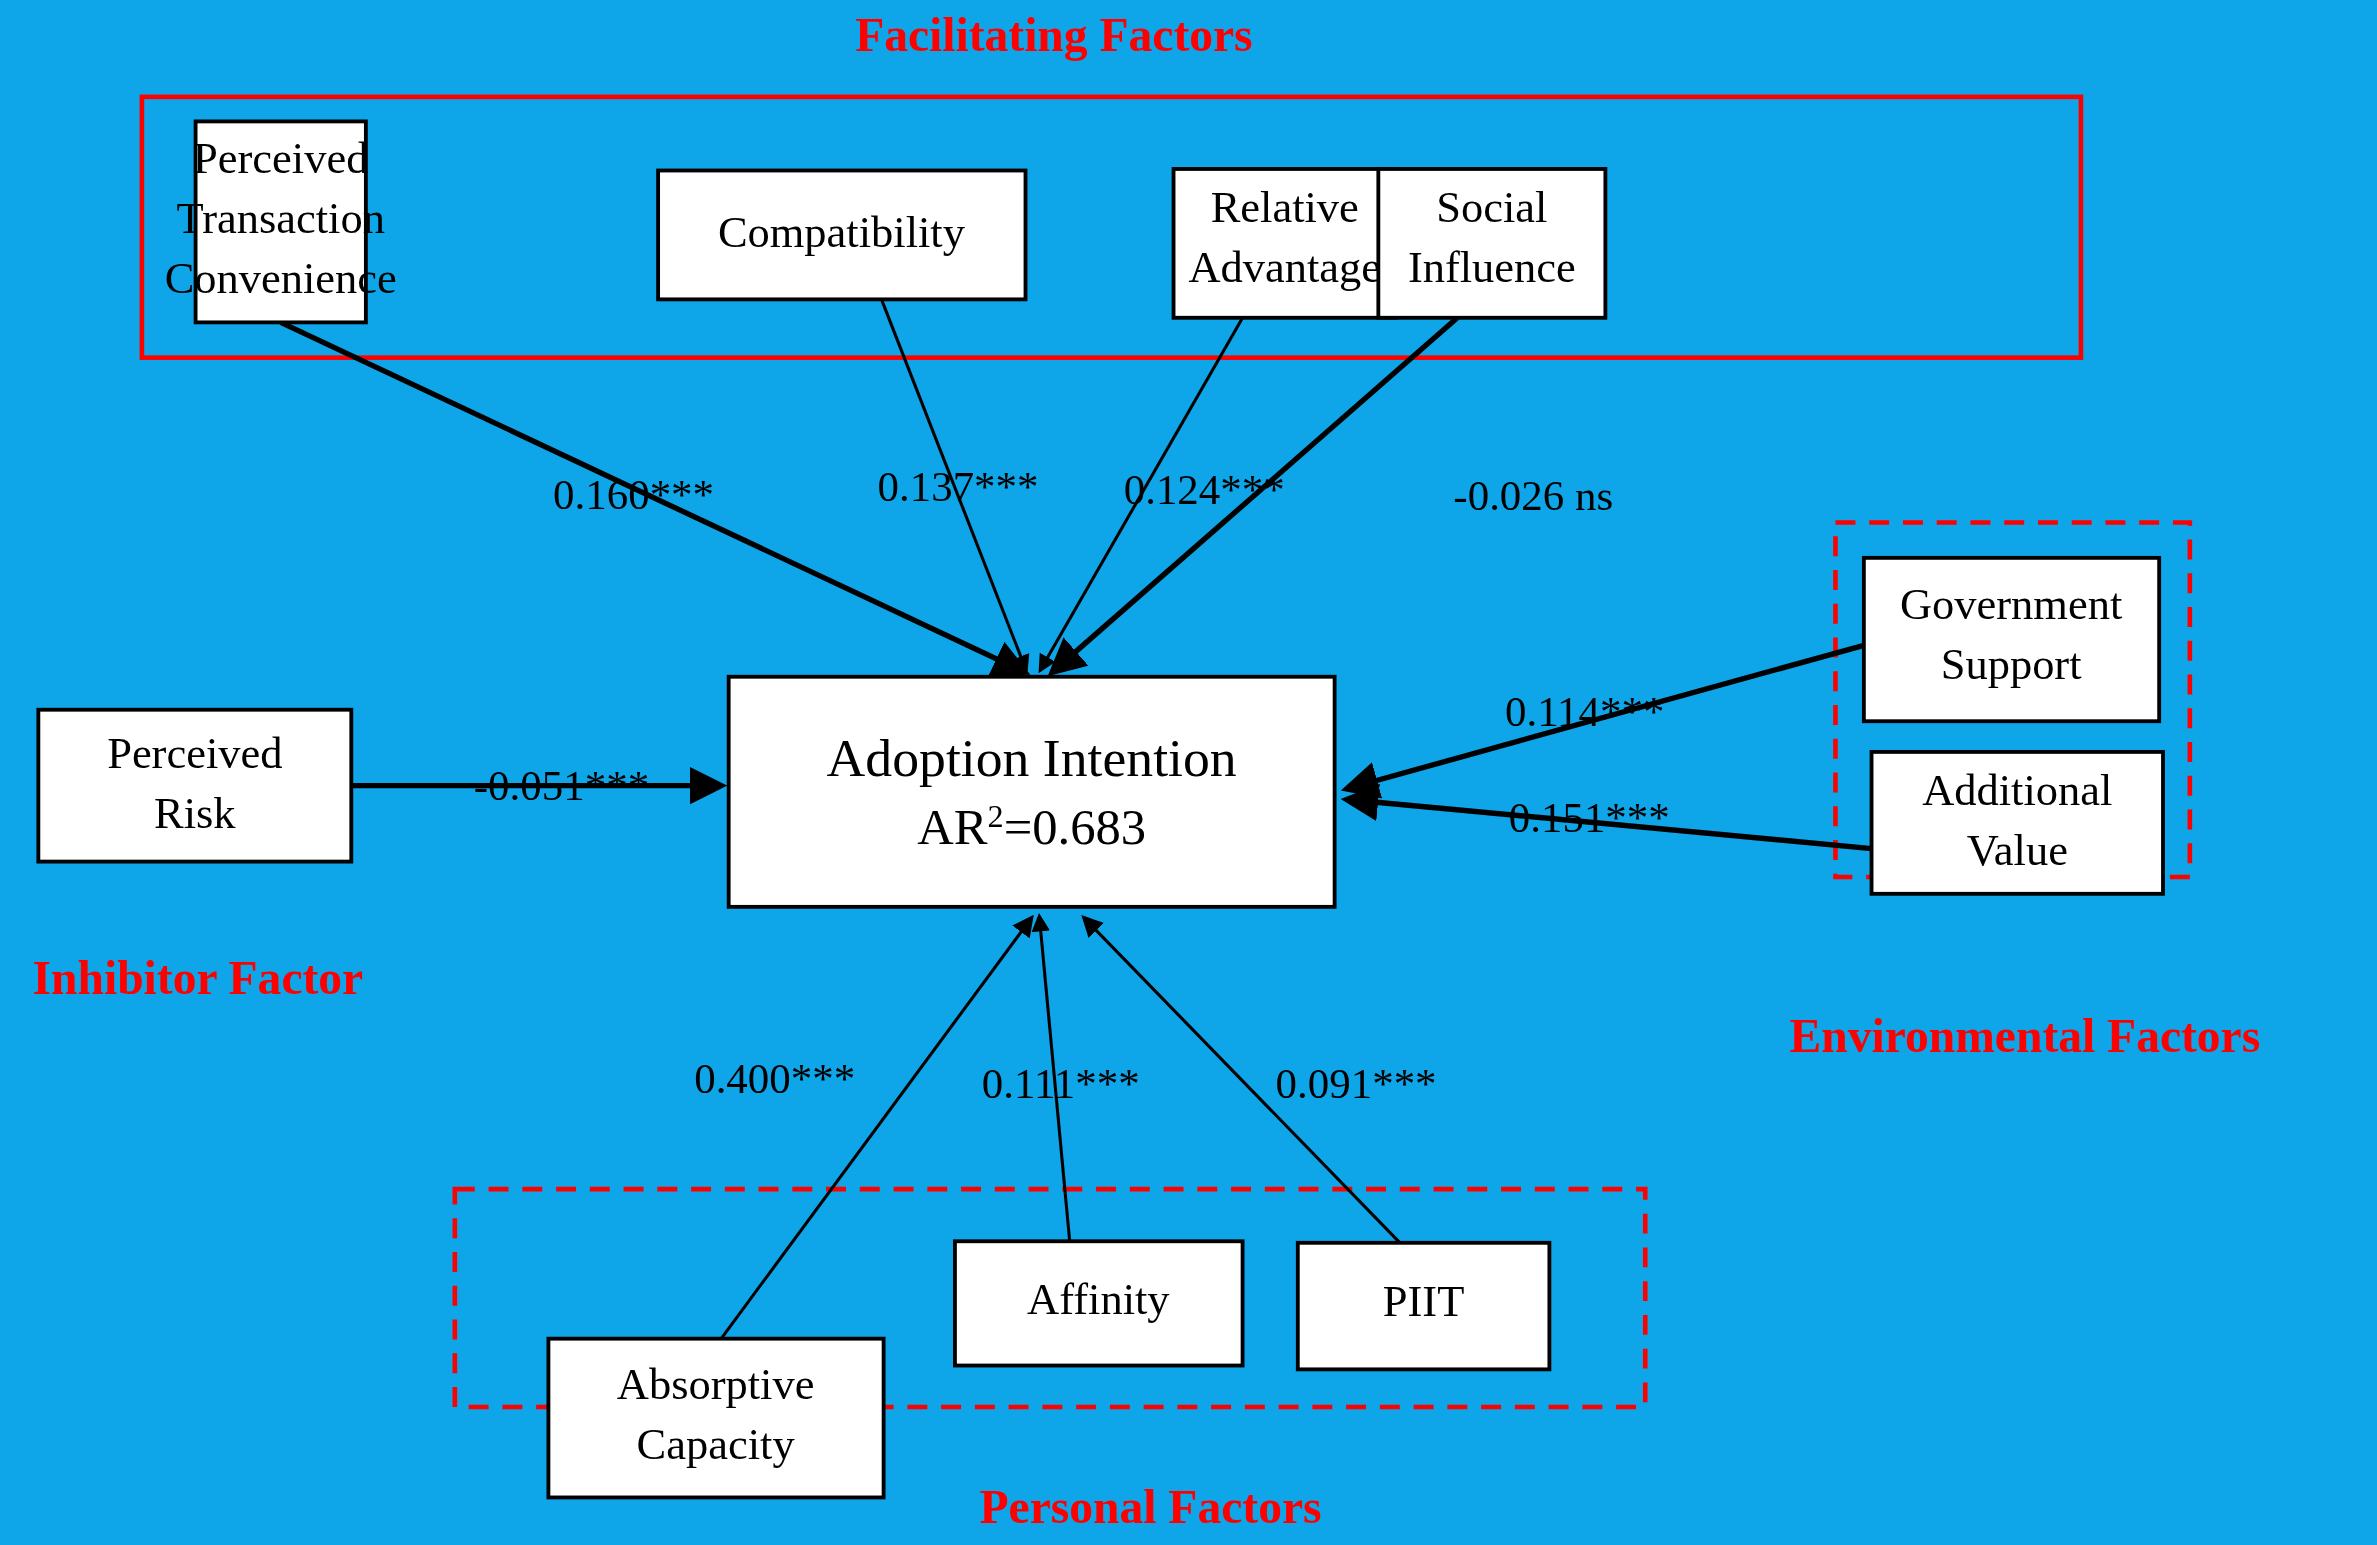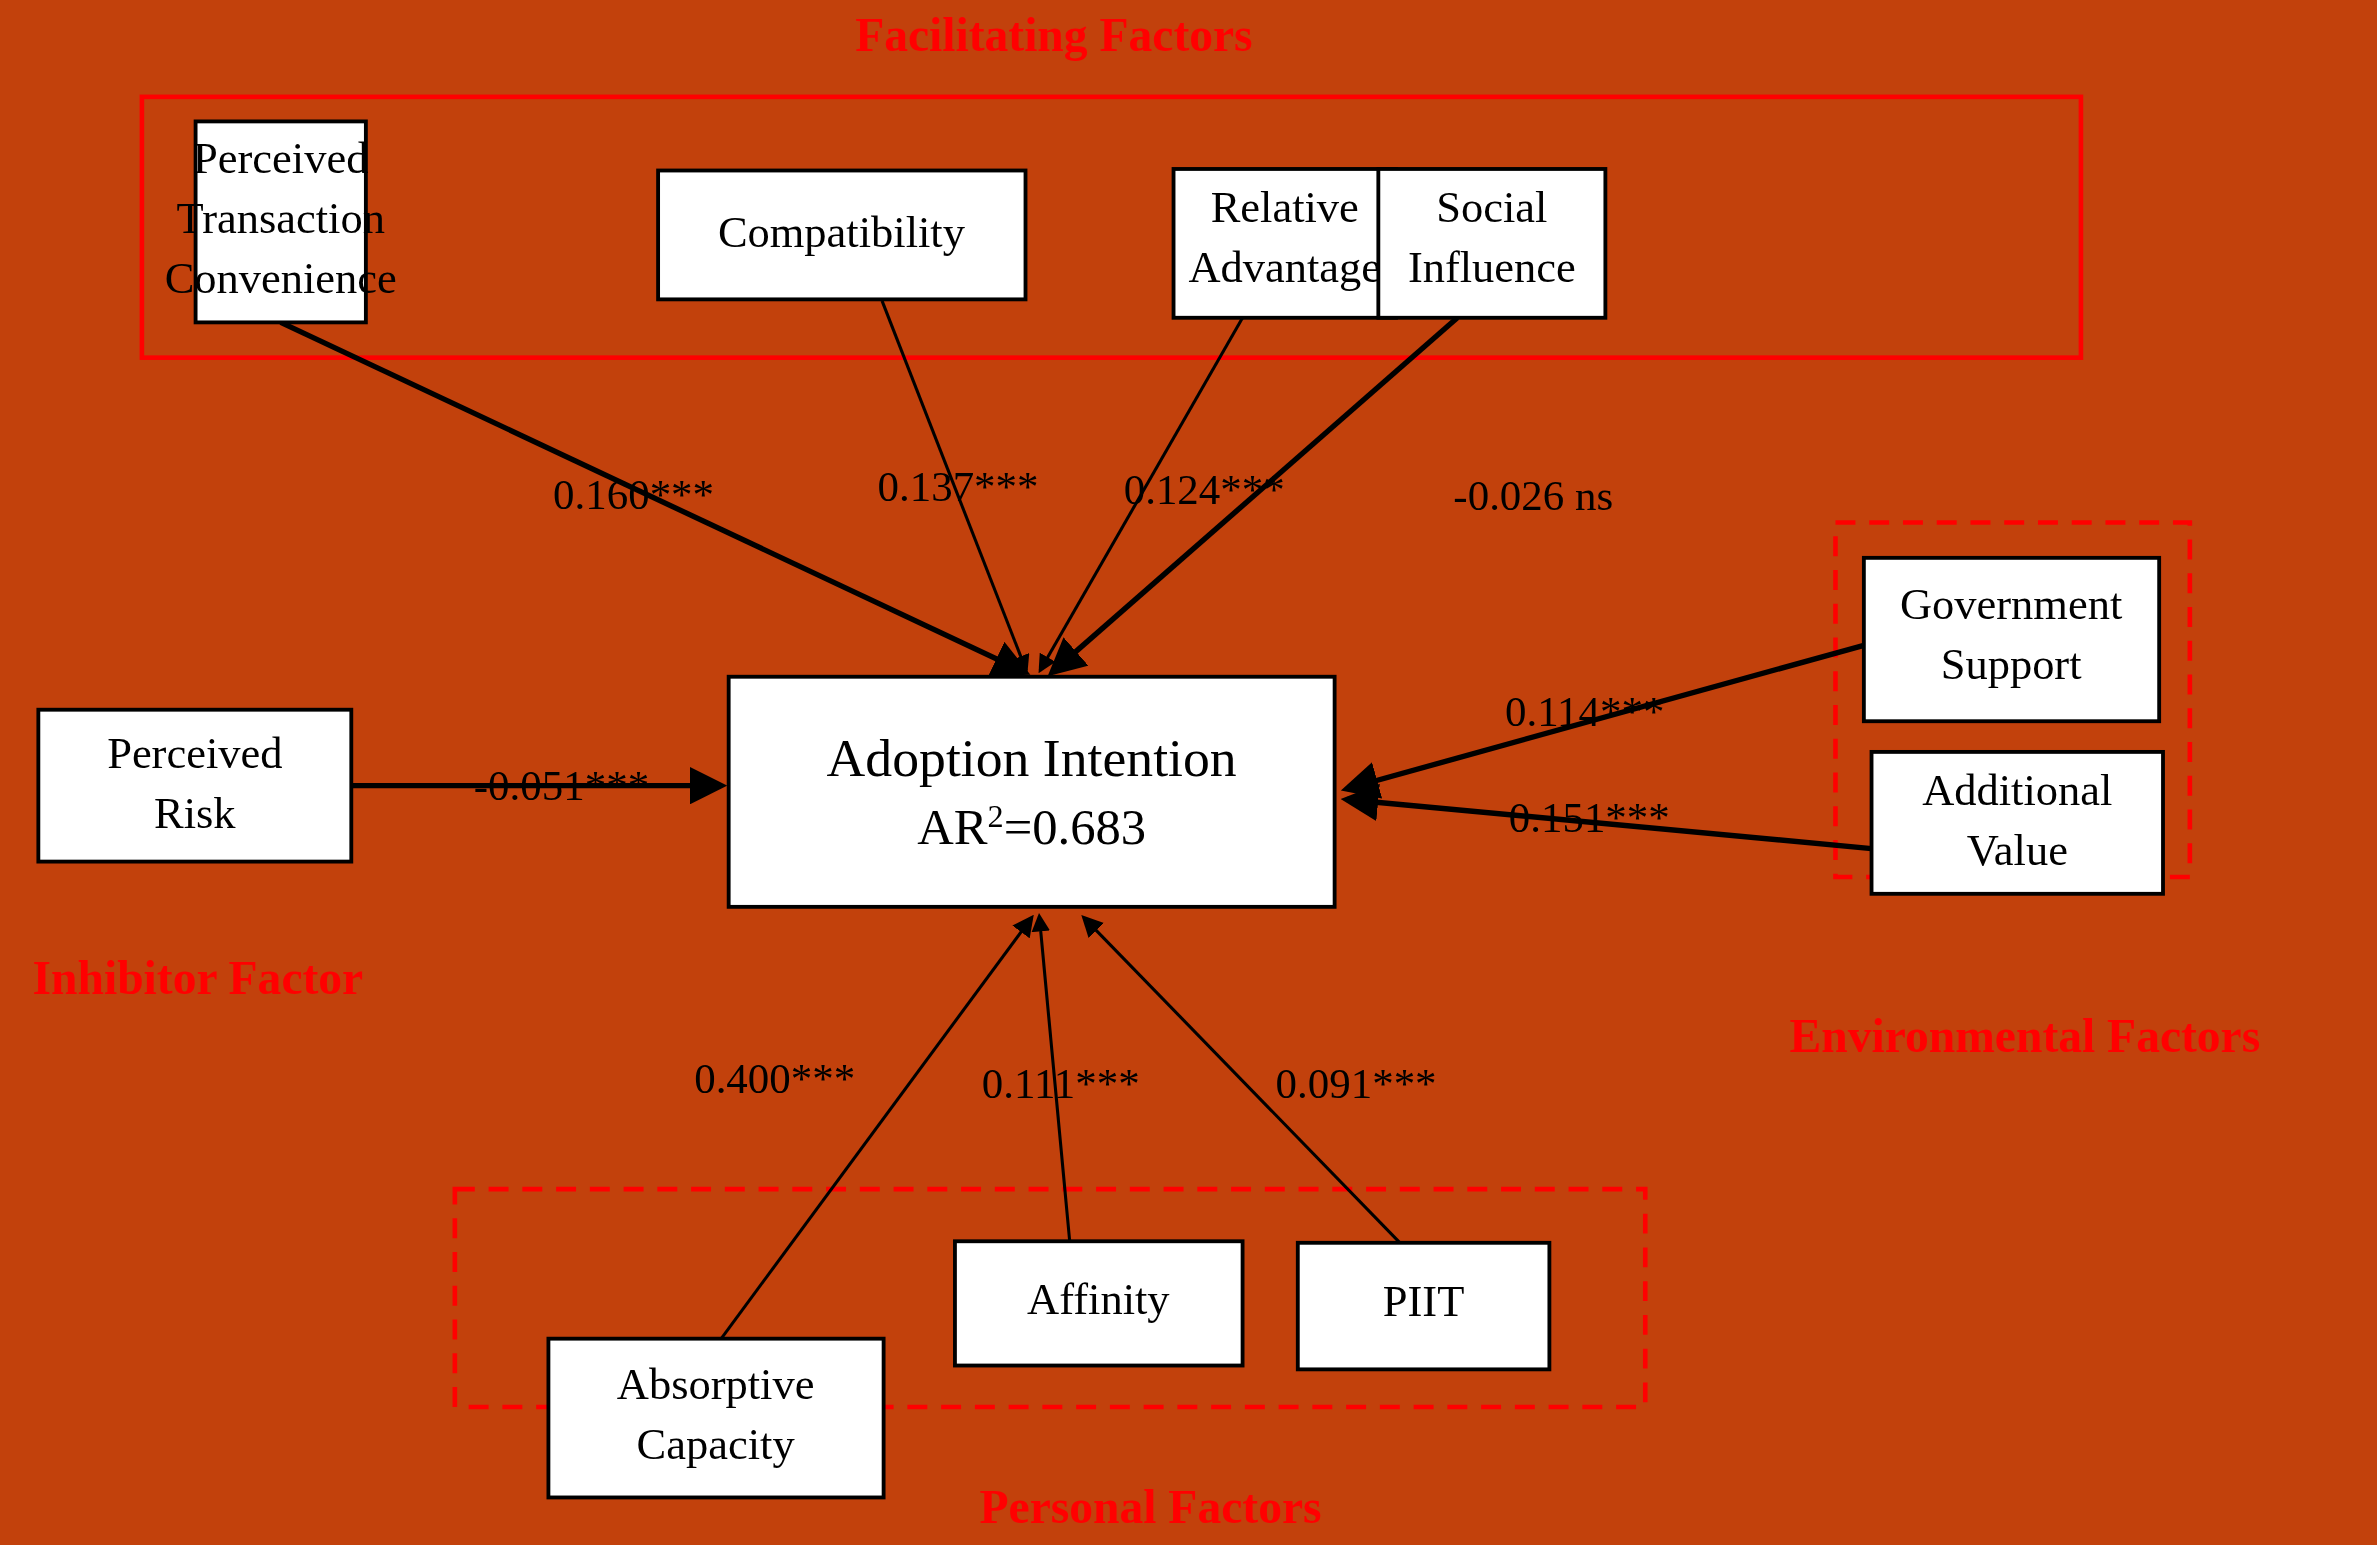--- a/index.html
+++ b/index.html
@@ -7,21 +7,21 @@
     padding: 0;
     background: #ffffff;
   }
   body {
     font-family: "Liberation Serif", "DejaVu Serif", serif;
   }
   #stage {
     position: relative;
     width: 2377px;
     height: 1546px;
-    background: #c2410c;
+    background: #0ea5e9;
     overflow: hidden;
   }
   #diagram {
     position: absolute;
     left: 0;
     top: 0;
     width: 2377px;
     height: 1546px;
   }
   .node-box {

